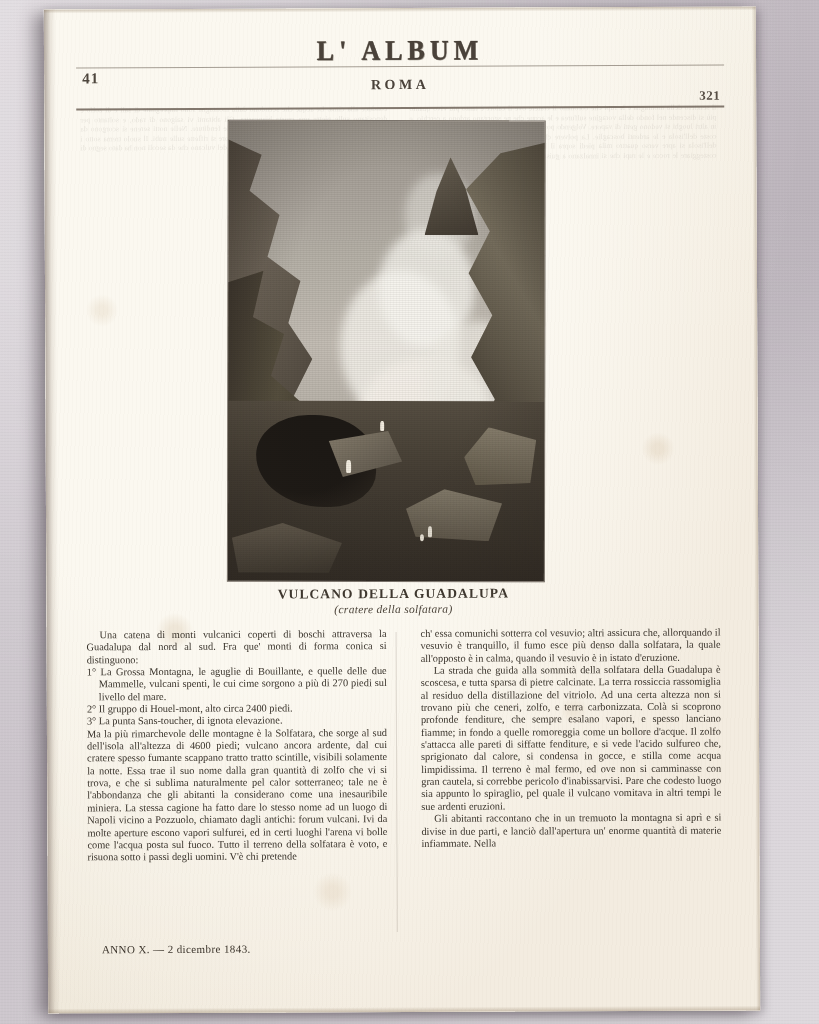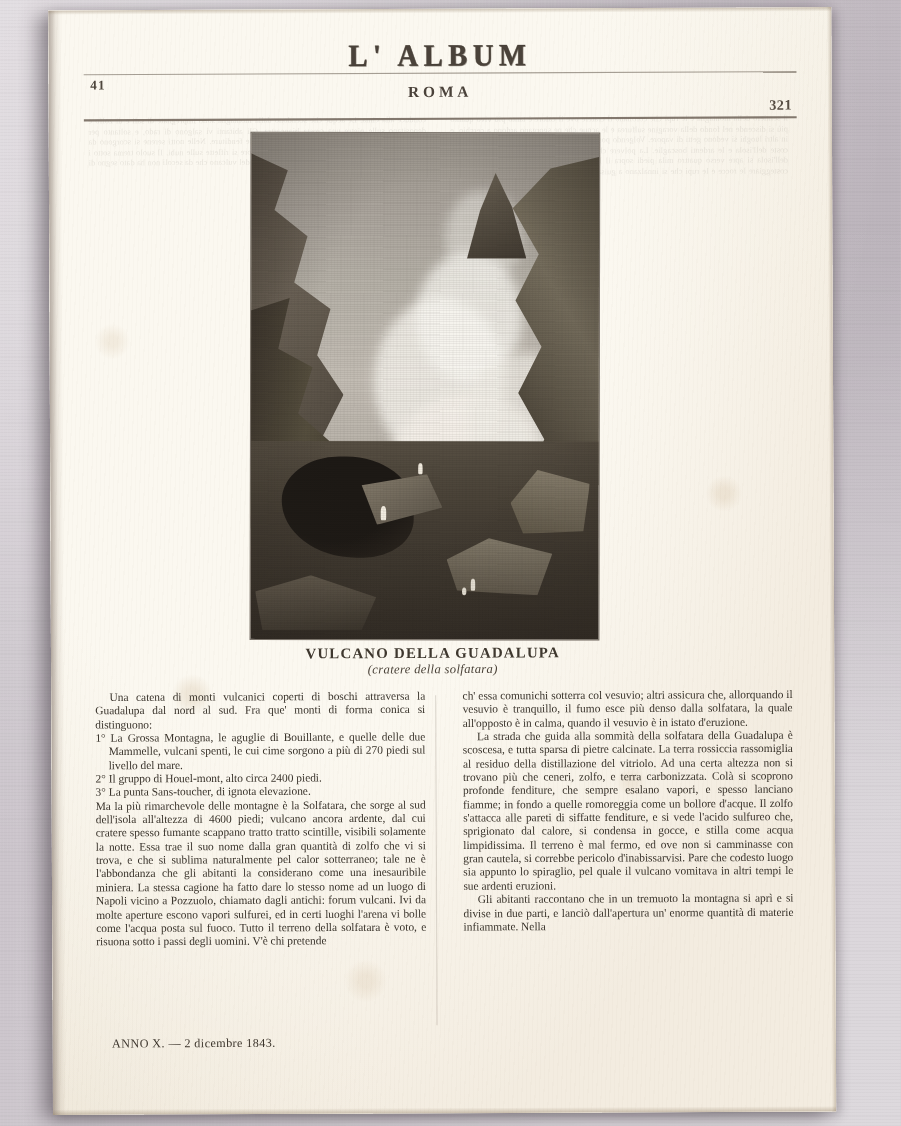--- a/index.html
+++ b/index.html
@@ -80,21 +80,21 @@
     text-shadow:0.6px 0.6px 0 rgba(80,70,60,.5), -0.5px 0 0 rgba(120,108,92,.35);
     -webkit-text-stroke:0.4px rgba(60,52,44,.55);
     transform:scaleY(1.08);
   }
   .rule{height:0;border-top:1px solid #6d6257;margin:0 32px;opacity:.85;}
   .rule.thin{border-top-width:1px;opacity:.6;}
   .rule.thick{border-top-width:2px;}
   .headrow{
     position:relative;height:22px;margin:4px 32px 0 32px;
   }
-  .issue-no{position:absolute;left:6px;top:-2px;font-size:12px;font-weight:bold;color:#4e463d;letter-spacing:1px;}
+  .issue-no{position:absolute;left:6px;top:-2px;font-size:15px;font-weight:bold;color:#4e463d;letter-spacing:1px;}
   .city{position:absolute;left:0;right:0;text-align:center;top:6px;font-size:14px;font-weight:bold;color:#4a423a;letter-spacing:3.5px;}
   .page-no{position:absolute;right:4px;top:18px;font-size:13px;font-weight:bold;color:#564d43;letter-spacing:.5px;}
 
   
   #plate-wrap{
     position:absolute;left:182px;top:112px;width:318px;height:462px;
     transform:rotate(0.35deg);
   }
   #plate{
     position:absolute;inset:0;

